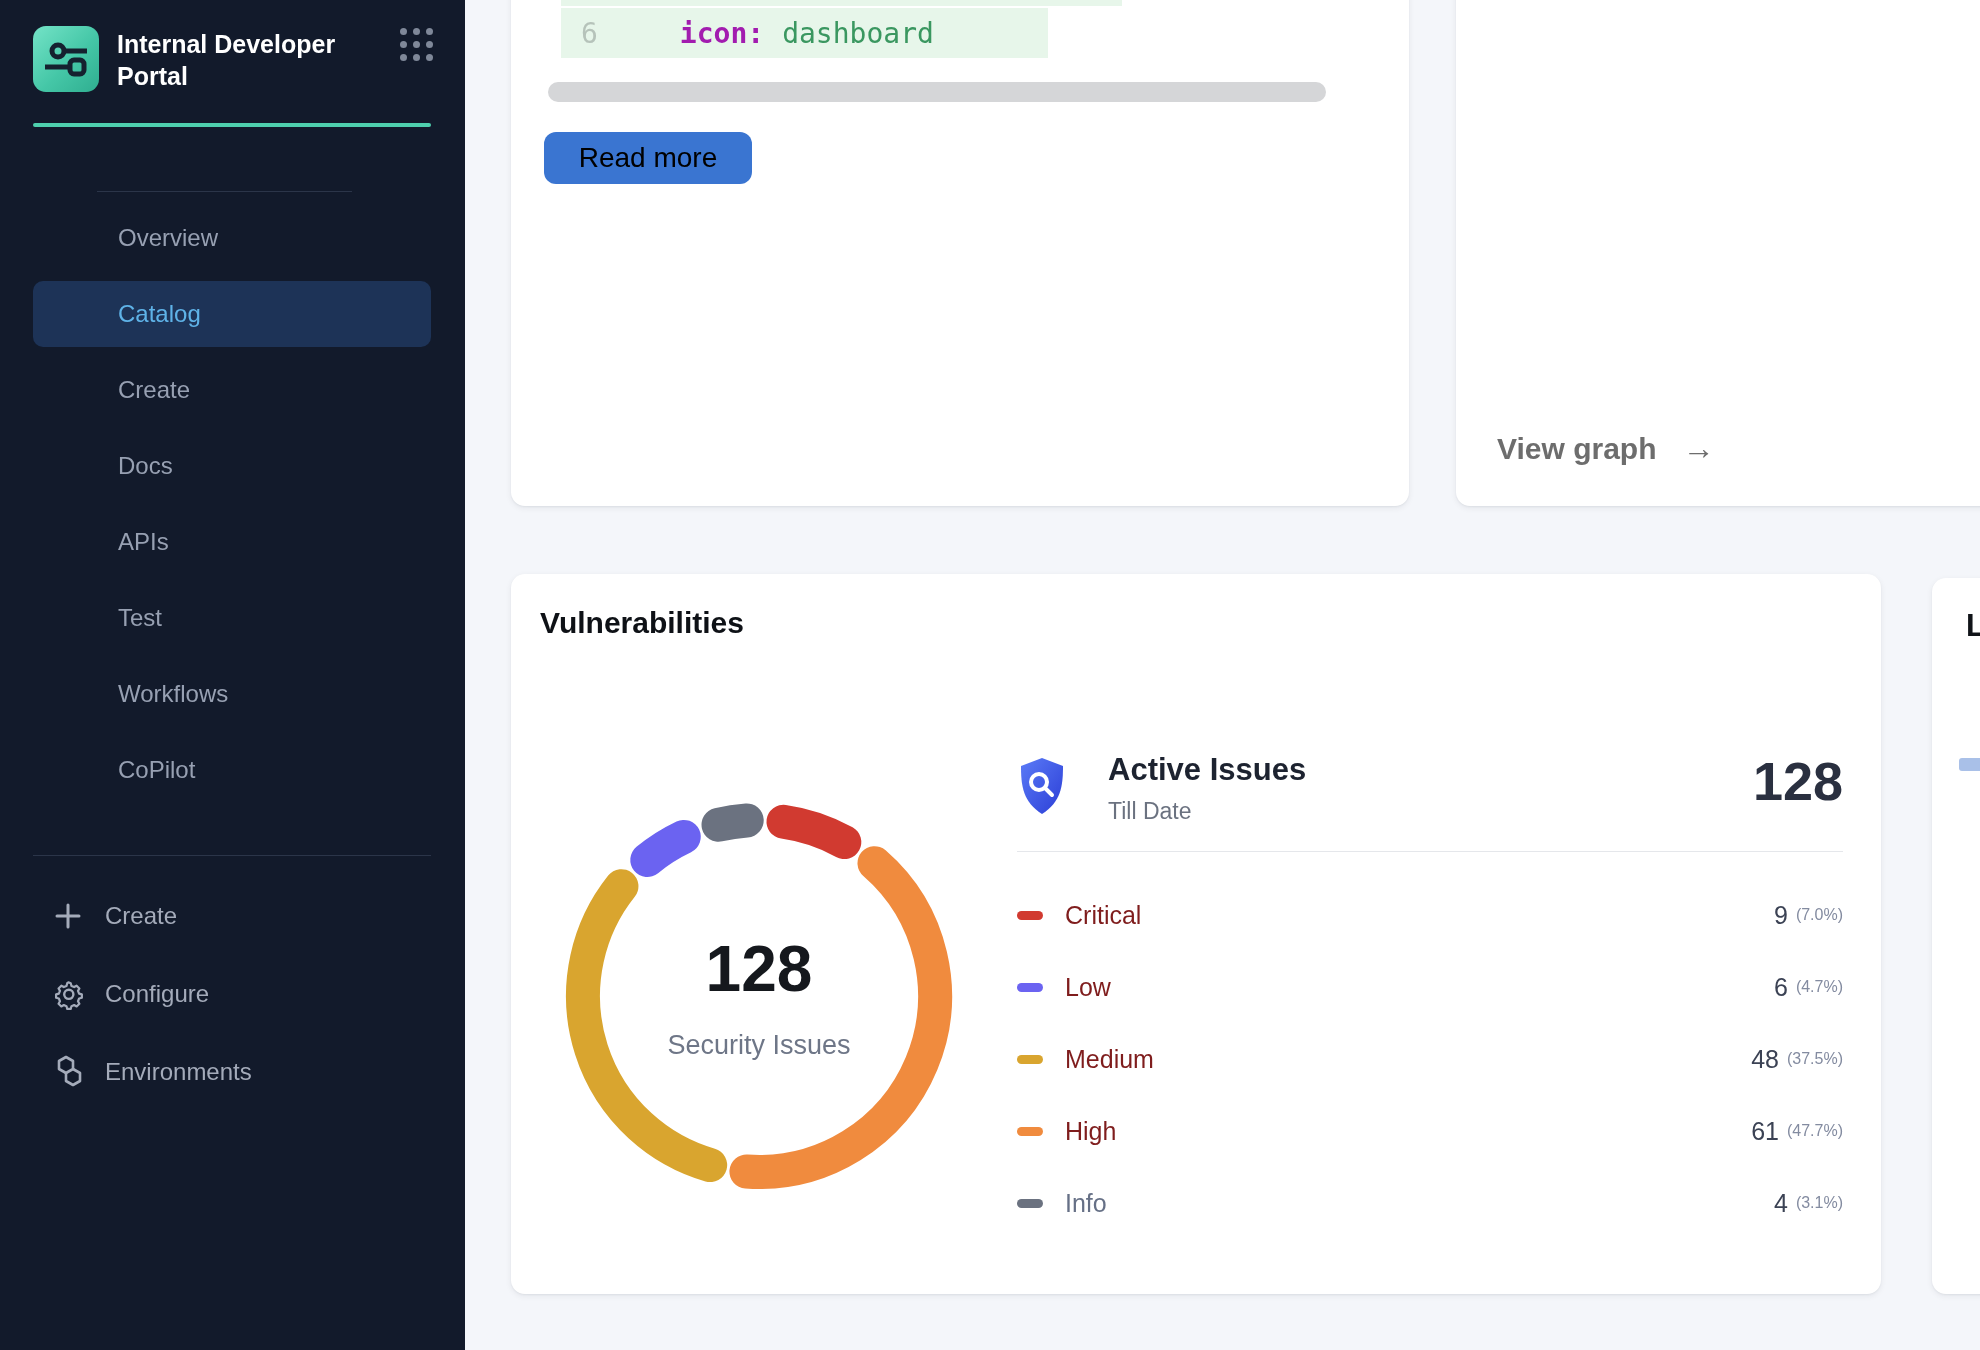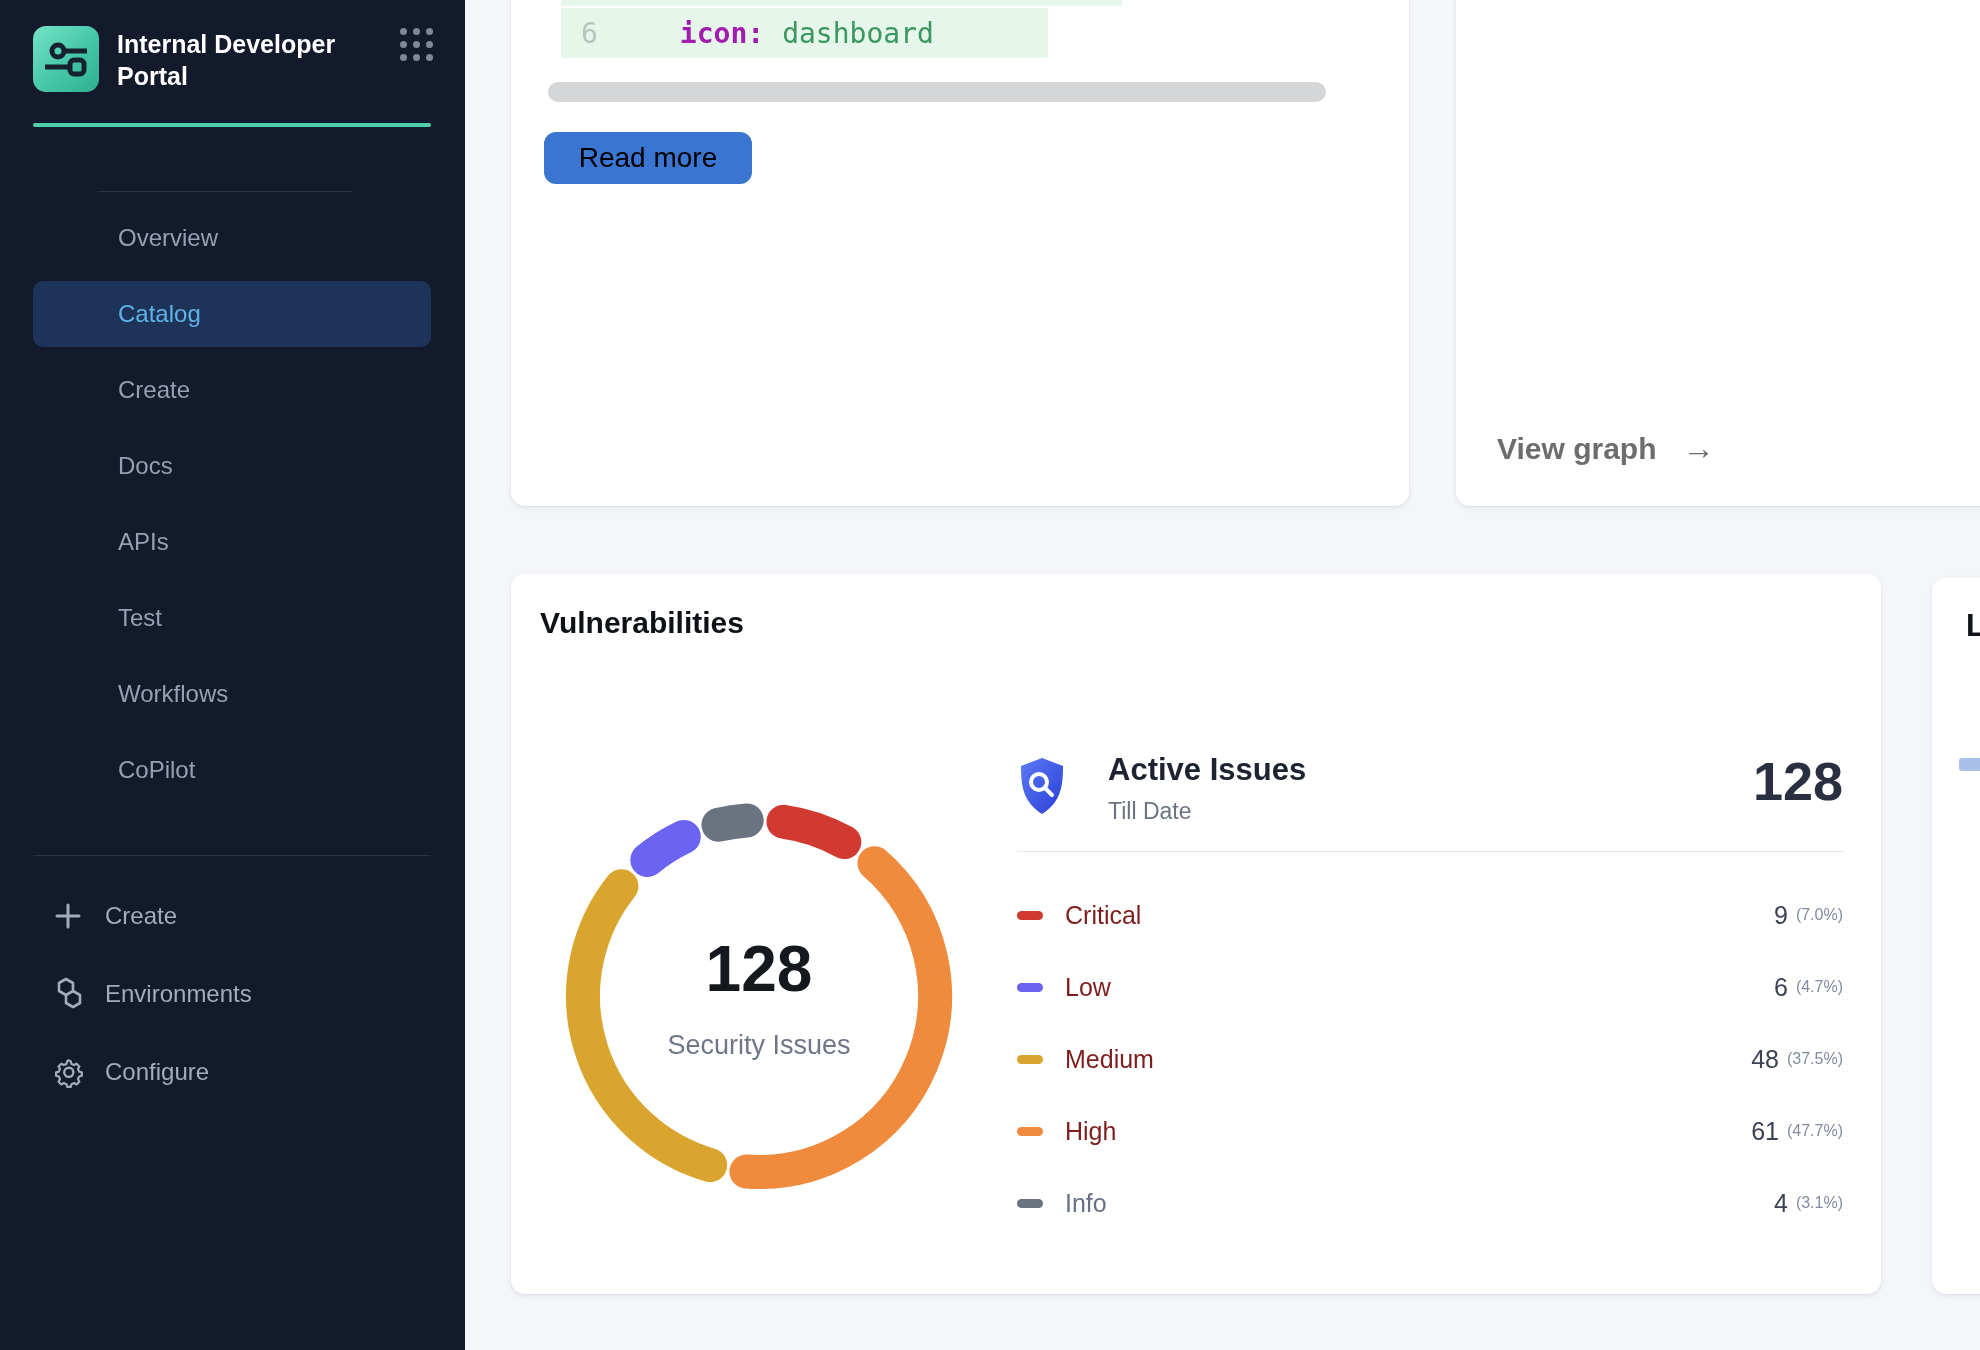--- a/index.html
+++ b/index.html
@@ -151,35 +151,35 @@
       <div class="foot-item">
         <span class="foot-icon">
           <svg width="30" height="30" viewBox="0 0 30 30">
             <path d="M15 4 V26 M4 15 H26" stroke="#a4abba" stroke-width="3" stroke-linecap="round"></path>
           </svg>
         </span>
         <span>Create</span>
       </div>
       <div class="foot-item">
         <span class="foot-icon">
+          <svg width="32" height="32" viewBox="0 0 32 32" fill="none">
+            <path d="M16 3 l2.5 1 .8 3 2.9 1.2 2.7-1.5 3 3-1.5 2.7 1.2 2.9 3 .8 v3.8 l-3 .8 -1.2 2.9 1.5 2.7 -3 3 -2.7-1.5 -2.9 1.2 -.8 3 h-3.8 l-.8-3 -2.9-1.2 -2.7 1.5 -3-3 1.5-2.7 -1.2-2.9 -3-.8 v-3.8 l3-.8 1.2-2.9 -1.5-2.7 3-3 2.7 1.5 2.9-1.2 .8-3 Z" stroke="#a4abba" stroke-width="2.4" stroke-linejoin="round" transform="translate(0.7,1.5) scale(0.92)"></path>
+            <circle cx="15.8" cy="16.3" r="4.6" stroke="#a4abba" stroke-width="2.4"></circle>
+          </svg>
+        </span>
+        <span>Configure</span>
+      </div>
+      <div class="foot-item">
+        <span class="foot-icon">
           <svg width="34" height="34" viewBox="0 0 34 34" fill="none">
             <path d="M13 2 L20 6 V14 L13 18 L6 14 V6 Z" stroke="#a4abba" stroke-width="2.6" stroke-linejoin="round"></path>
             <path d="M20 14 L27 18 V26 L20 30 L13 26 V18" stroke="#a4abba" stroke-width="2.6" stroke-linejoin="round"></path>
           </svg>
         </span>
         <span>Environments</span>
-      </div>
-      <div class="foot-item">
-        <span class="foot-icon">
-          <svg width="32" height="32" viewBox="0 0 32 32" fill="none">
-            <path d="M16 3 l2.5 1 .8 3 2.9 1.2 2.7-1.5 3 3-1.5 2.7 1.2 2.9 3 .8 v3.8 l-3 .8 -1.2 2.9 1.5 2.7 -3 3 -2.7-1.5 -2.9 1.2 -.8 3 h-3.8 l-.8-3 -2.9-1.2 -2.7 1.5 -3-3 1.5-2.7 -1.2-2.9 -3-.8 v-3.8 l3-.8 1.2-2.9 -1.5-2.7 3-3 2.7 1.5 2.9-1.2 .8-3 Z" stroke="#a4abba" stroke-width="2.4" stroke-linejoin="round" transform="translate(0.7,1.5) scale(0.92)"></path>
-            <circle cx="15.8" cy="16.3" r="4.6" stroke="#a4abba" stroke-width="2.4"></circle>
-          </svg>
-        </span>
-        <span>Configure</span>
       </div>
     </div>
 </div>
 
 <div class="card code-card">
   <div class="code-sliver"></div>
   <div class="code-row">
     <span class="code-lineno">6</span>
     <span class="code-key">icon:</span>
     <span class="code-value">dashboard</span>

